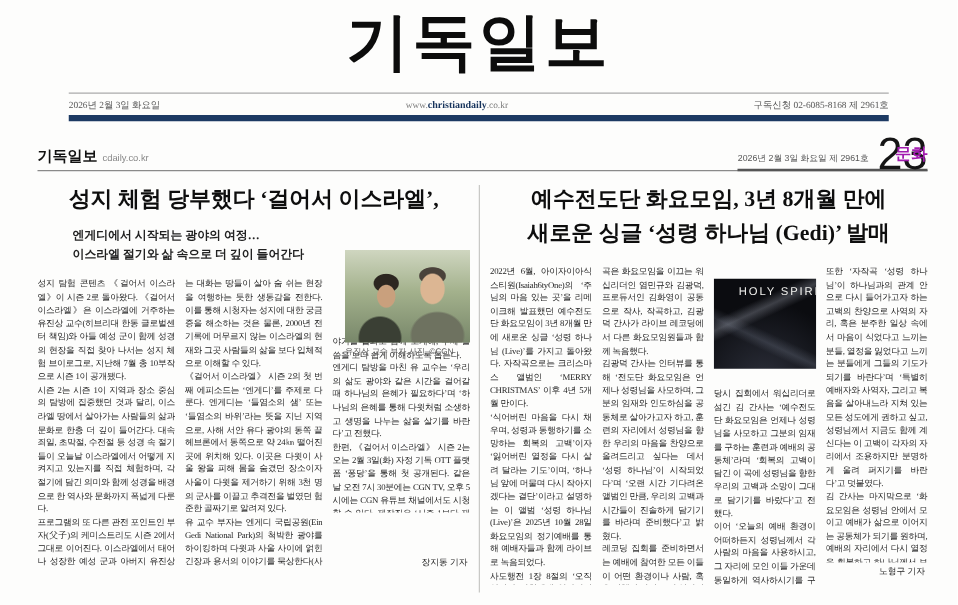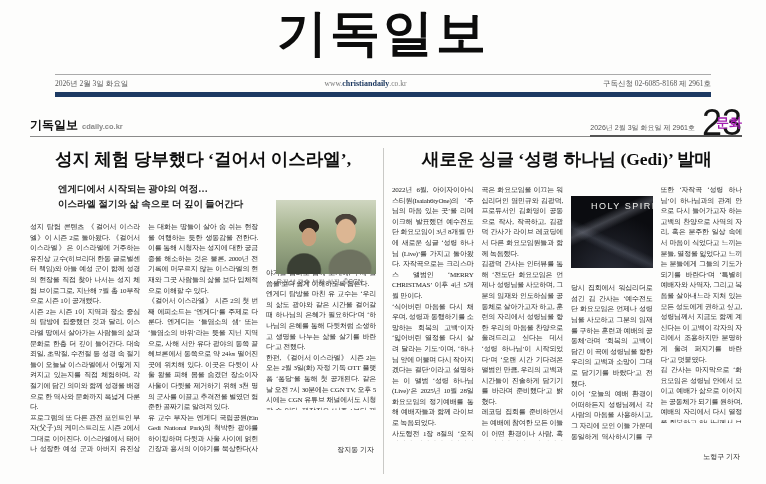--- a/index.html
+++ b/index.html
@@ -16,21 +16,21 @@
               height:17px;font-size:7.5px;color:#555;font-family:Liberation Serif, serif;}
   .url .www{color:#777;} .url .brand{font-weight:bold;color:#16335c;font-size:8px;}
   .url .suffix{color:#777;}
   .navy-bar{height:5px;background:#1d3a63;}
 
   
   .header2{position:absolute;left:30px;right:24px;top:106px;height:28px;
            border-bottom:1px solid #8a8a8a;display:flex;justify-content:space-between;
            align-items:flex-end;padding-bottom:2px;}
   .h2-left{font-size:12px;font-weight:800;color:#111;white-space:nowrap;}
-  .h2-left .small-url{font-size:7.5px;font-weight:700;color:#888;margin-left:4px;}
+  .h2-left .small-url{font-size:7.5px;font-weight:400;color:#888;margin-left:4px;}
   .h2-center{position:absolute;left:0;right:0;bottom:4px;text-align:right;
              font-size:13px;font-weight:600;color:#a21caf;pointer-events:none;}
   .h2-right{display:flex;align-items:flex-end;border-bottom:2px solid #555;
             padding-bottom:2px;margin-bottom:-3px;}
   .h2-edition{font-size:7px;color:#555;margin-right:7px;line-height:10px;}
   .h2-pageno{font-size:36px;line-height:21px;color:#151515;}
 
   
   .divider-v{position:absolute;left:383px;top:148px;width:1px;height:326px;background:#c9c9c6;}
 
@@ -128,20 +128,21 @@
 유 교수 부자는 엔게디 국립공원(Ein Gedi National Park)의 척박한 광야를 하이킹하며 다윗과 사울 사이에 얽힌 긴장과 용서의 이야기를 묵상한다(사무엘상 24장). 특히 지명과 연관된 성경 이</div>
       <div class="col col-l3">야기를 삽화로 함께 소개해, 주제 말씀을 보다 쉽게 이해하도록 돕는다.
 엔게디 탐방을 마친 유 교수는 ‘우리의 삶도 광야와 같은 시간을 걸어갈 때 하나님의 은혜가 필요하다’며 ‘하나님의 은혜를 통해 다윗처럼 소생하고 생명을 나누는 삶을 살기를 바란다’고 전했다.
 한편, 《걸어서 이스라엘》 시즌 2는 오는 2월 3일(화) 자정 기독 OTT 플랫폼 ‘퐁당’을 통해 첫 공개된다. 같은 날 오전 7시 30분에는 CGN TV, 오후 5시에는 CGN 유튜브 채널에서도 시청할 수 있다. 제작진은 ‘시즌 1보다 재미와 고증은 두 배, 문화 체험은 그 이상으로 확장됐다’며 많은 관심을 당부했다.</div>
     </div>
     <div class="reporter reporter-left">장지동 기자</div>
   </div>
 
   <div class="article article-right">
     <div class="headline">
+      <span class="hl">예수전도단 화요모임, 3년 8개월 만에</span>
       <span class="hl">새로운 싱글 ‘성령 하나님 (Gedi)’ 발매</span>
     </div>
 
     <div class="cols cols-right">
       <div class="col">2022년 6월, 아이자이아식스티원(Isaiah6tyOne)의 ‘주님의 마음 있는 곳’을 리메이크해 발표했던 예수전도단 화요모임이 3년 8개월 만에 새로운 싱글 ‘성령 하나님 (Live)’를 가지고 돌아왔다. 자작곡으로는 크리스마스 앨범인 ‘MERRY CHRISTMAS’ 이후 4년 5개월 만이다.
 ‘식어버린 마음을 다시 채우며, 성령과 동행하기를 소망하는 회복의 고백’이자 ‘잃어버린 열정을 다시 살려 달라는 기도’이며, ‘하나님 앞에 머물며 다시 작아지겠다는 결단’이라고 설명하는 이 앨범 ‘성령 하나님 (Live)’은 2025년 10월 28일 화요모임의 정기예배를 통해 예배자들과 함께 라이브로 녹음되었다.
 사도행전 1장 8절의 ‘오직 성령이 너희에게 임하시면 너희가 권능을 받고 예루살렘과 온 유대와 사마리아와 땅 끝까지 이르러 내 증인이 되리라’라는 말씀을 가지고, 초대교회에 임하셨던 그 성령님께서 오늘도 우리의 삶과 예배 가운데 동일하게 역사하심을 믿으며, 훈련과 배움의 자리에서 성령님을 향한 우리의 고백을 찬양으로 올려드리고 싶은 마음에서 이 곡이 시작되었다고 한다.</div>
       <div class="col">곡은 화요모임을 이끄는 워십리더인 염민규와 김광덕, 프로듀서인 김화영이 공동으로 작사, 작곡하고, 김광덕 간사가 라이브 레코딩에서 다른 화요모임원들과 함께 녹음했다.
 김광덕 간사는 인터뷰를 통해 ‘전도단 화요모임은 언제나 성령님을 사모하며, 그분의 임재와 인도하심을 공동체로 살아가고자 하고, 훈련의 자리에서 성령님을 향한 우리의 마음을 찬양으로 올려드리고 싶다는 데서 ‘성령 하나님’이 시작되었다’며 ‘오랜 시간 기다려온 앨범인 만큼, 우리의 고백과 시간들이 진솔하게 담기기를 바라며 준비했다’고 밝혔다.
 레코딩 집회를 준비하면서는 예배에 참여한 모든 이들이 어떤 환경이나 사람, 혹은 단체가 아닌 오직 성령님으로 충만해지기를 바라는 마음으로, 예배의 분위기나 결과보다도 그 자리에서 성령님께서 각 사람의 마음 가운데 실제로 역사하시기를 간절히 구했던 것이 가장 기억에 남는다고 전했다.</div>

